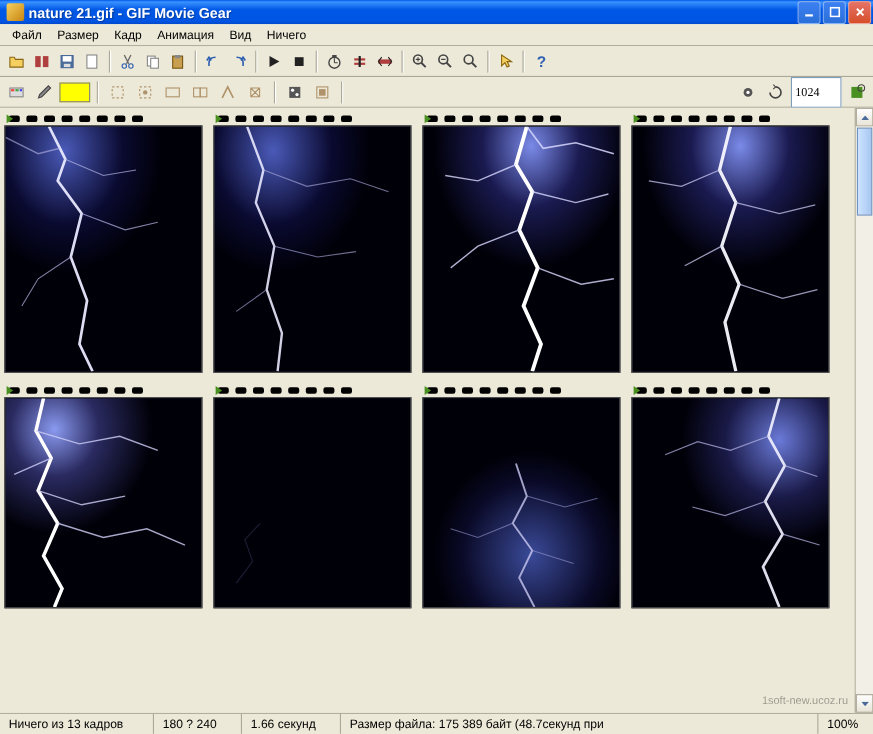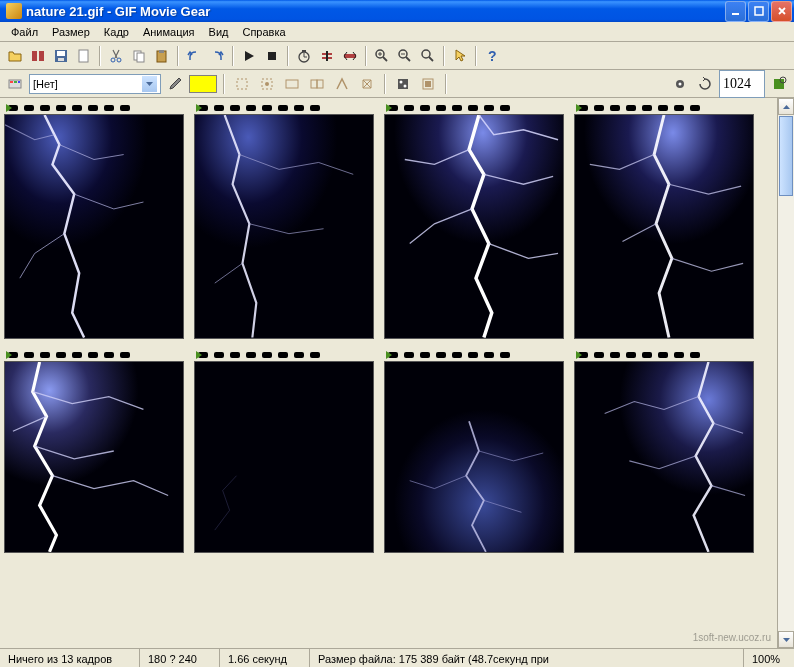--- a/index.html
+++ b/index.html
@@ -17,21 +17,21 @@
 .menu-item { padding: 2px 7px; cursor: pointer; }
 
 .toolbar { height: 28px; background: #ece9d8; display: flex; align-items: center; padding: 2px 4px; border-bottom: 1px solid #aca899; gap: 1px; }
 .tool-btn { width: 22px; height: 22px; display: flex; align-items: center; justify-content: center; border: 1px solid transparent; cursor: pointer; }
 .tool-sep { width: 2px; height: 20px; border-left: 1px solid #aca899; border-right: 1px solid #fff; margin: 0 3px; }
 
 .toolbar2 { height: 28px; background: #ece9d8; display: flex; align-items: center; padding: 2px 4px; border-bottom: 1px solid #aca899; gap: 3px; }
 .dropdown { width: 132px; height: 20px; background: white; border: 1px solid #7f9db9; display: flex; align-items: center; padding: 0 3px; font-size: 11px; }
 .dropdown .dd-arrow { margin-left: auto; width: 15px; height: 16px; background: linear-gradient(#cde3ff,#a7c7f0); display:flex;align-items:center;justify-content:center; }
 .color-swatch { width: 28px; height: 18px; border: 1px solid #808080; background: #ffff00; }
-.text-input { width: 46px; height: 19px; border: 1px solid #7f9db9; background: white; padding: 13px 3px; font-size: 14px; font-family: Tahoma; }
+.text-input { width: 46px; height: 19px; border: 1px solid #7f9db9; background: white; padding: 13px 3px; font-size: 11px; font-family: Tahoma; }
 
 .content { position: relative; height: 550px; background: #ece9d8; display: flex; }
 .frames-area { flex: 1; overflow: auto; padding: 4px; }
 .frame-row { display: flex; gap: 10px; margin-bottom: 10px; }
 .frame { width: 180px; }
 .filmstrip { height: 12px; background: #ece9d8; display: flex; align-items: center; padding: 0 4px; gap: 6px; position: relative; }
 .filmstrip::before { content: ''; position: absolute; left: 2px; top: 2px; width: 0; height: 0; border-top: 4px solid transparent; border-bottom: 4px solid transparent; border-left: 6px solid #4a9020; }
 .sprocket { width: 10px; height: 6px; background: #000; border-radius: 2px; }
 .frame-img { width: 180px; height: 225px; background: #000010; position: relative; overflow: hidden; border: 1px solid #555; }
 .frame-row.second .frame-img { height: 192px; }
@@ -73,21 +73,21 @@
       </div>
   </div>
 </div>
 
 <div class="menubar">
   <div class="menu-item">Файл</div>
   <div class="menu-item">Размер</div>
   <div class="menu-item">Кадр</div>
   <div class="menu-item">Анимация</div>
   <div class="menu-item">Вид</div>
-  <div class="menu-item">Справка</div>
+  <div class="menu-item">Ничего</div>
 </div>
 
 <div class="toolbar">
   <div class="tool-btn">
       <svg width="16" height="16">
         <path d="M2 4 L6 4 L7 6 L14 6 L14 13 L2 13 Z" fill="#f5d060" stroke="#8a6510"></path>
       </svg>
     </div>
   <div class="tool-btn">
       <svg width="16" height="16">
@@ -207,28 +207,20 @@
 
 <div class="toolbar2">
   <div class="tool-btn">
       <svg width="16" height="16">
         <rect x="2" y="4" width="12" height="8" fill="#ddd" stroke="#888"></rect>
         <rect x="3" y="5" width="3" height="2" fill="#f44"></rect>
         <rect x="7" y="5" width="3" height="2" fill="#4a4"></rect>
         <rect x="11" y="5" width="2" height="2" fill="#44f"></rect>
       </svg>
     </div>
-  <div class="dropdown">
-    <span>[Нет]</span>
-    <div class="dd-arrow">
-        <svg width="7" height="4">
-          <path d="M0 0 L7 0 L3.5 4 Z" fill="#4a6a9a"></path>
-        </svg>
-      </div>
-  </div>
   <div class="tool-btn">
       <svg width="16" height="16">
         <path d="M12 2 L14 4 L6 12 L3 13 L4 10 Z" fill="#888" stroke="#444"></path>
       </svg>
     </div>
   <div class="color-swatch"></div>
   <div class="tool-sep"></div>
   <div class="tool-btn">
       <svg width="16" height="16">
         <rect x="3" y="3" width="10" height="10" fill="none" stroke="#b0936a" stroke-dasharray="2"></rect>

